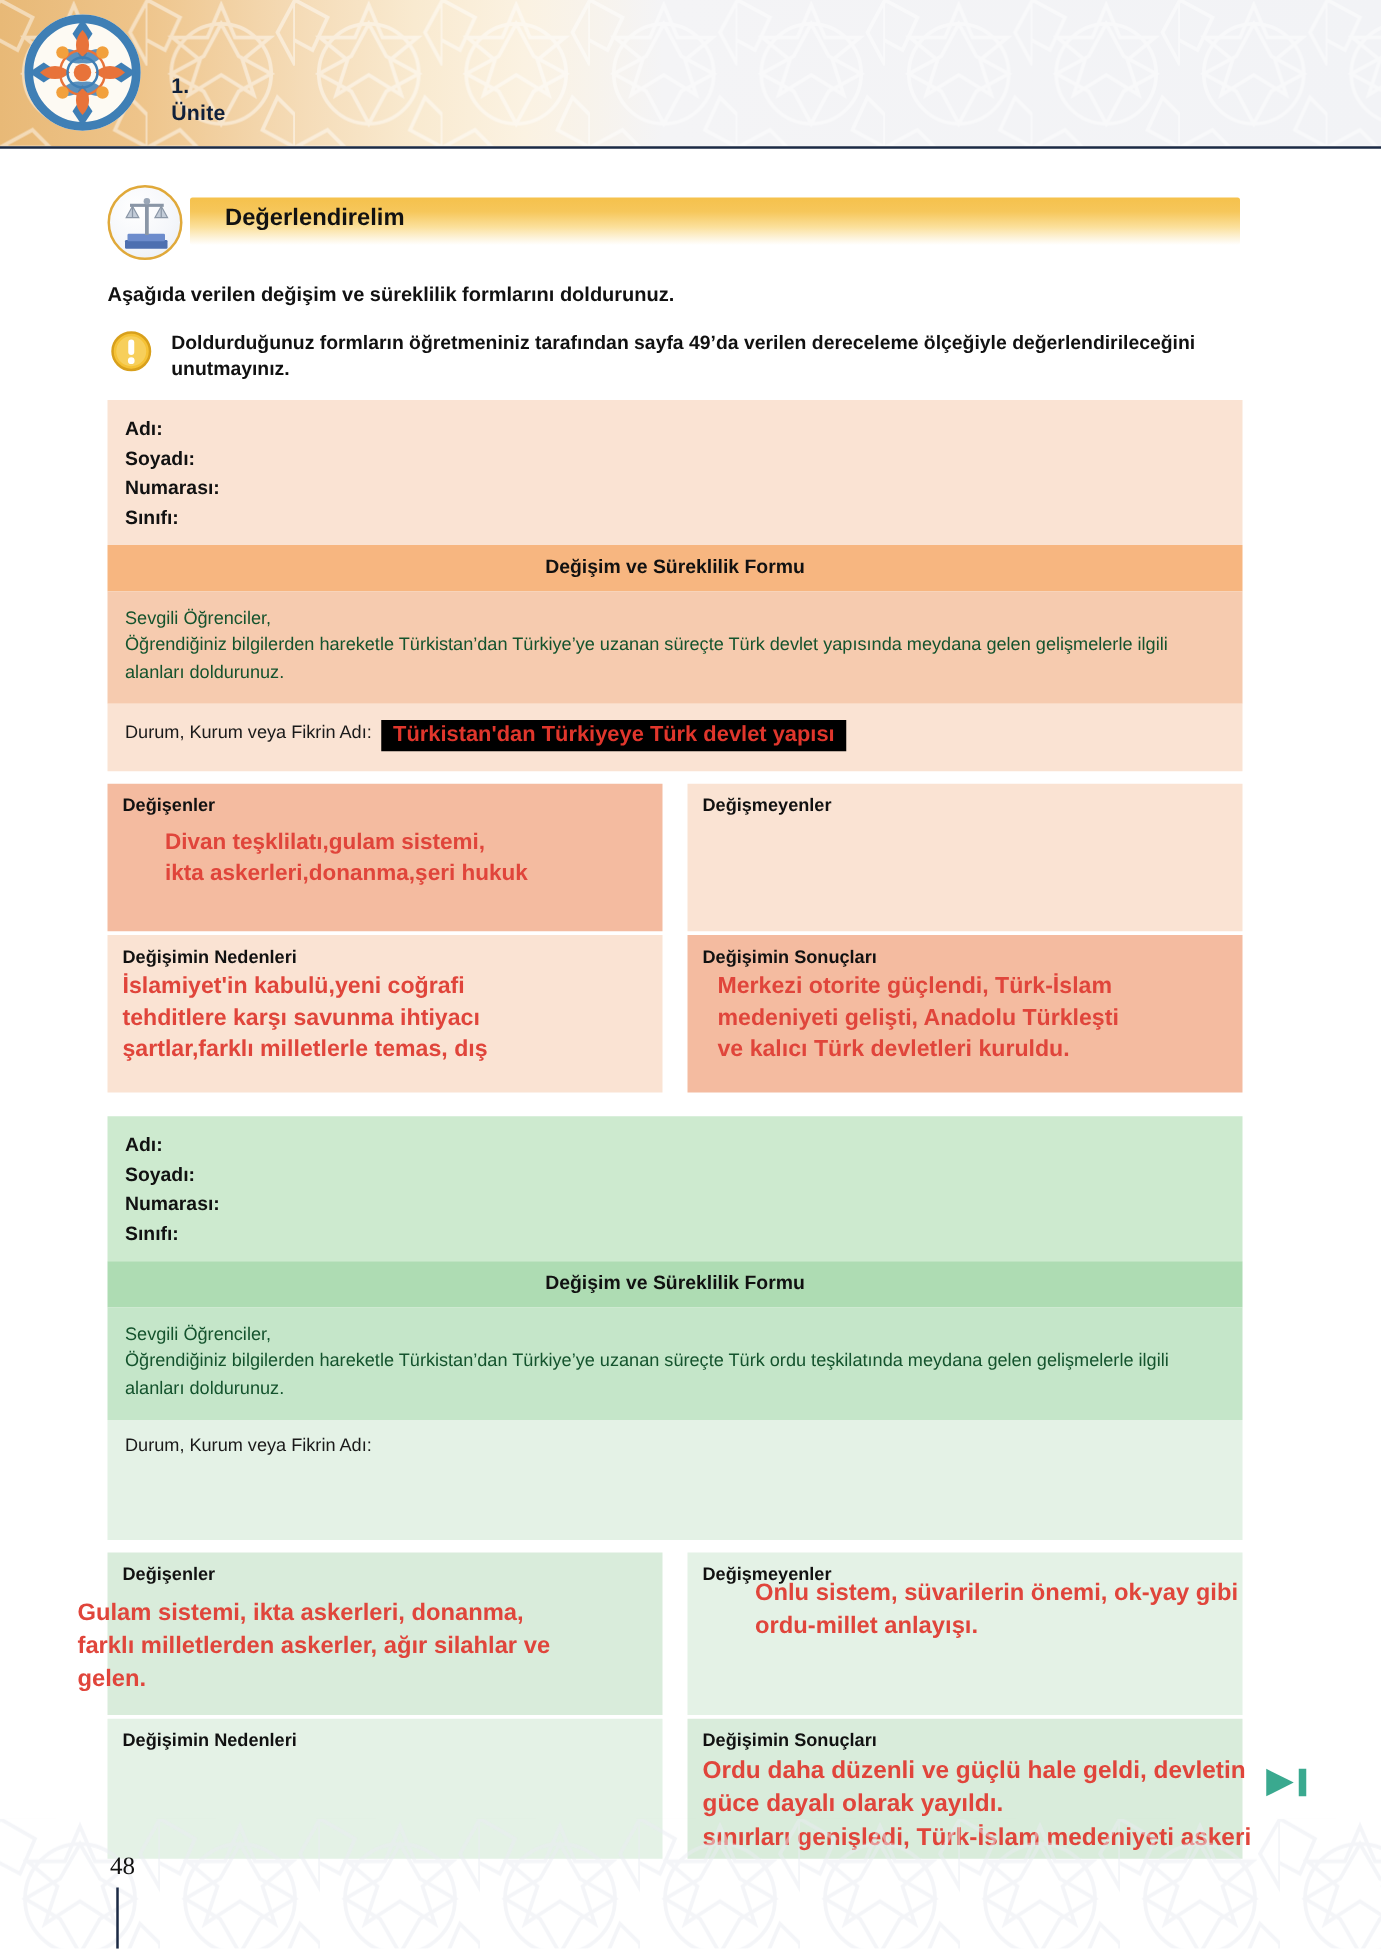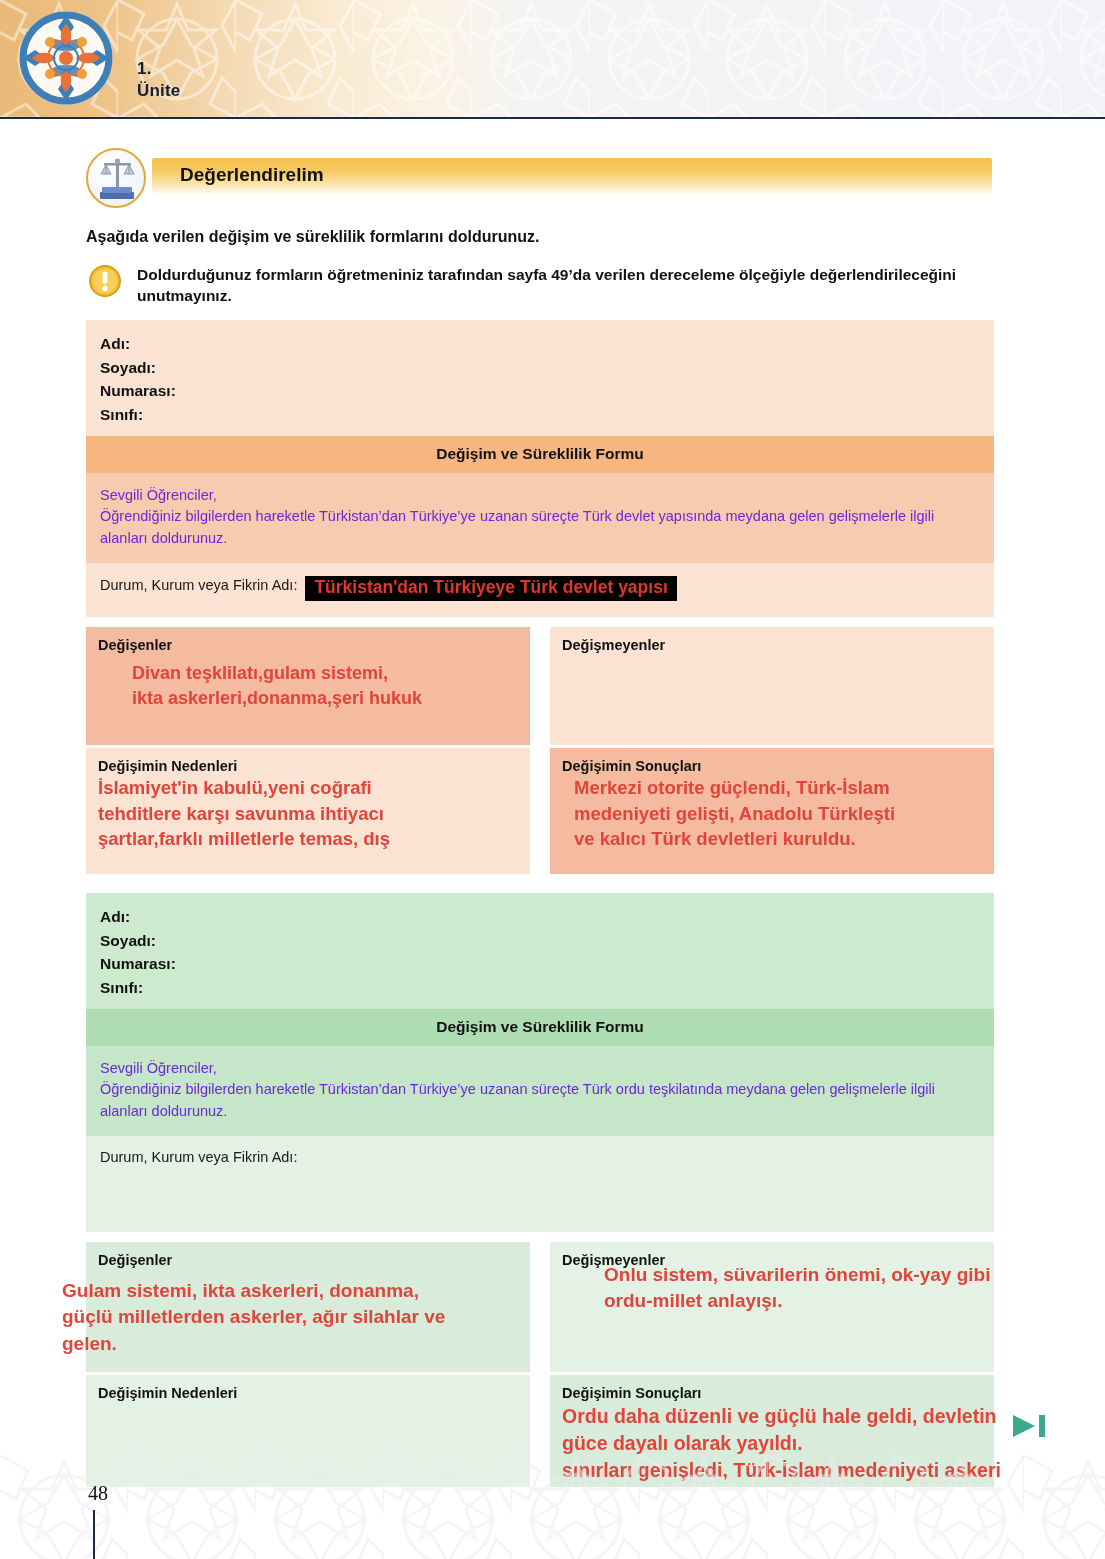--- a/index.html
+++ b/index.html
@@ -124,21 +124,21 @@
     font-weight: bold;
     color: #111111;
     padding: 9px 0 10px 0;
   }
   .form--orange .title-bar { background: #f7b680; }
   .form--green  .title-bar { background: #aedcb3; }
 
   .letter-block {
     padding: 12px 14px 14px 14px;
     font-size: 14.5px;
-    color: #6d28d9;
+    color: #14532d;
     line-height: 1.46;
   }
   .form--orange .letter-block { background: #f6cbaf; }
   .form--green  .letter-block { background: #c5e6c9; }
 
   .durum-block {
     padding: 13px 14px 16px 14px;
     font-size: 14.5px;
     color: #1a1a1a;
     position: relative;
@@ -432,21 +432,21 @@
     <span>Durum, Kurum veya Fikrin Adı:</span><span class="durum-answer" style="background:transparent;"></span>
   </div>
 
   <div class="gap"></div>
 
   <div class="two-col two-col--overflow">
     <div class="cell g-mid cell-tall-3">
       <div class="cell-label">Değişenler</div>
       <div class="cell-answer ans-degisenler-2">
         <div>Gulam sistemi, ikta askerleri, donanma,</div>
-        <div>güçlü milletlerden askerler, ağır silahlar ve</div>
+        <div>farklı milletlerden askerler, ağır silahlar ve</div>
         <div>gelen.</div>
       </div>
     </div>
     <div class="cell g-light cell-tall-3">
       <div class="cell-label">Değişmeyenler</div>
       <div class="cell-answer ans-degismeyenler-2">
         <div>Onlu sistem, süvarilerin önemi, ok-yay gibi</div>
         <div>ordu-millet anlayışı.</div>
       </div>
     </div>

